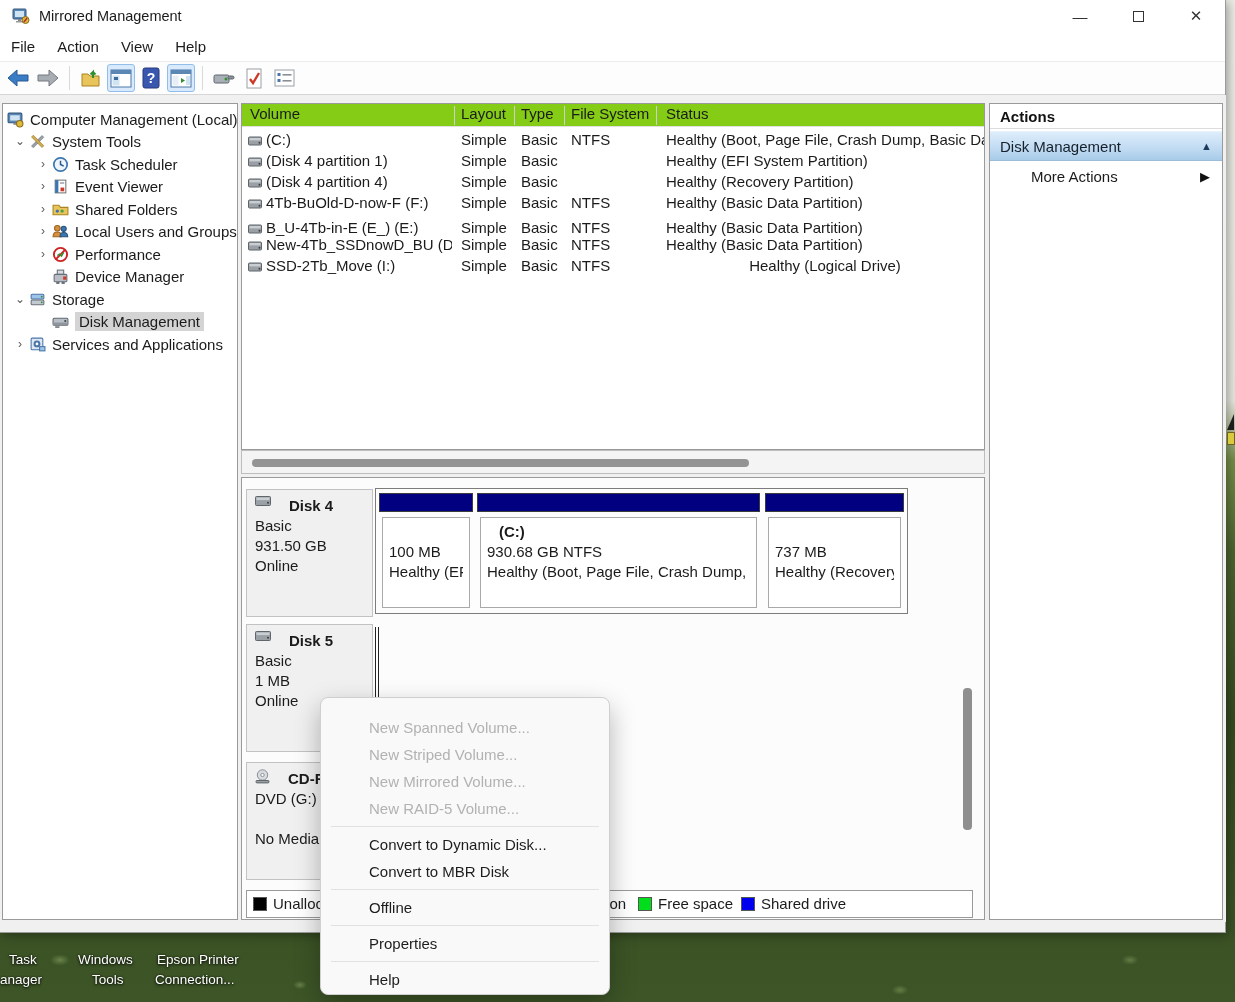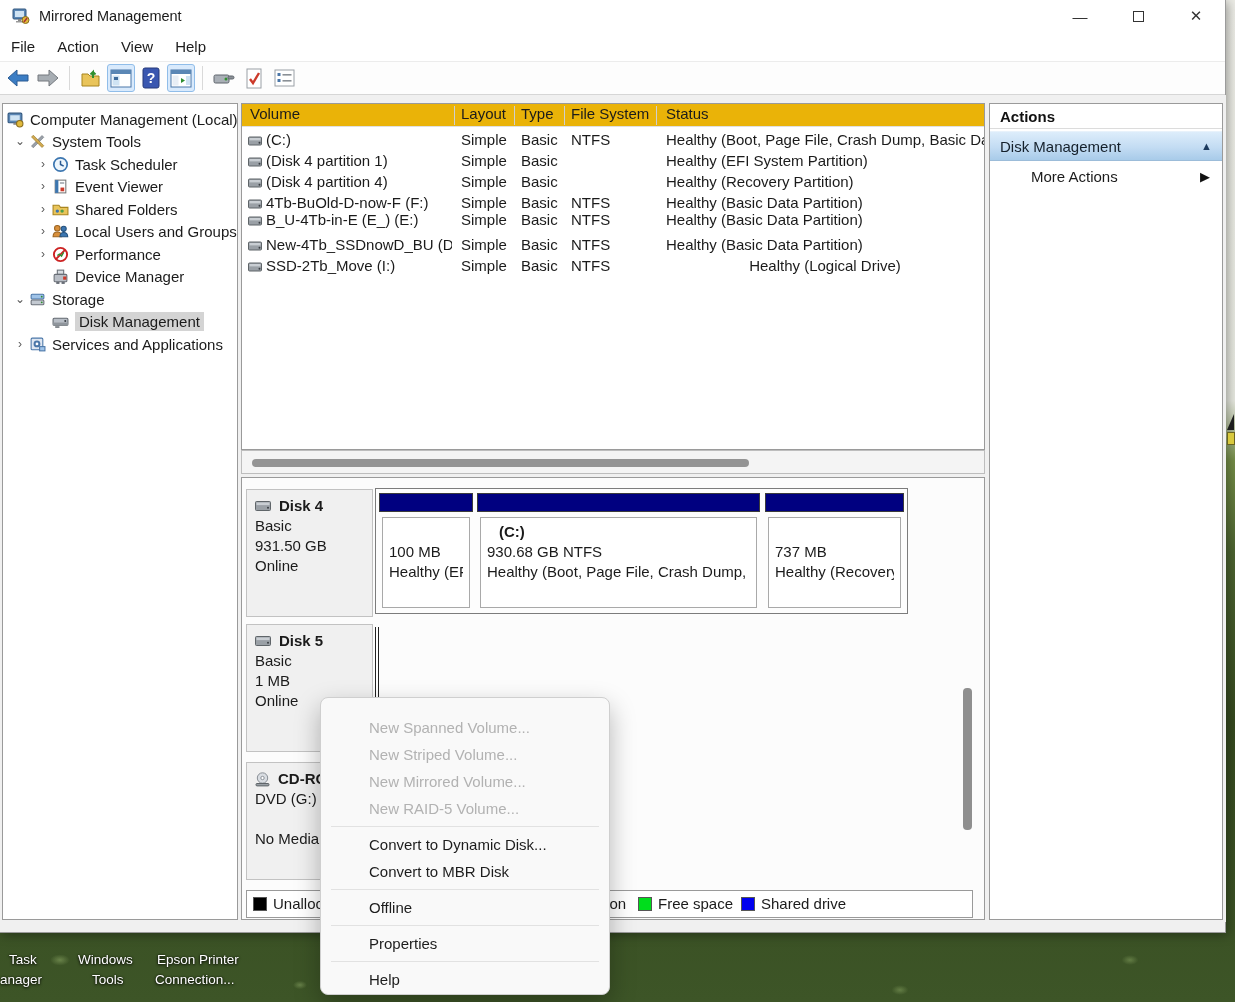--- a/index.html
+++ b/index.html
@@ -43,34 +43,34 @@
 
   
   .tree-pane { left:2px; top:8px; width:236px; height:817px; overflow:hidden; }
   .tree-row { position:absolute; height:22px; display:flex; align-items:center; font-size:15px; color:#1b1b1b; white-space:nowrap; }
   .chev { width:18px; font-size:12px; color:#5a5a5a; text-align:center; flex:none; }
   .t-icon { width:17px; height:17px; margin-right:6px; flex:none; }
   .tree-label.selected { background:#d4d4d4; padding:1px 4px; }
 
   
   .list-pane { left:241px; top:8px; width:744px; height:347px; overflow:hidden; }
-  .lp-header { position:absolute; left:0; top:0; width:100%; height:23px; background:#eab308; border-bottom:1px solid #e0e0e0; font-size:15px; color:#1b1b1b; }
+  .lp-header { position:absolute; left:0; top:0; width:100%; height:23px; background:#84cc16; border-bottom:1px solid #e0e0e0; font-size:15px; color:#1b1b1b; }
   .col-sep { position:absolute; top:2px; width:1px; height:19px; background:#cfcfcf; }
   .hdr-label { position:absolute; top:1px; }
   .v-row { position:absolute; height:21px; width:100%; font-size:15px; color:#1b1b1b; }
   .cell { position:absolute; top:0; white-space:nowrap; overflow:hidden; }
   .v-ic { position:absolute; left:6px; top:5px; }
 
   .hscroll { position:absolute; left:241px; top:355px; width:744px; height:24px; background:#f4f4f4; border:1px solid #bdbdbd; }
   .hthumb { position:absolute; left:10px; top:8px; width:497px; height:8px; background:#949494; border-radius:4px; }
 
   
   .gfx-pane { left:241px; top:382px; width:744px; height:443px; background:#fcfcfc; }
   .disk-label { position:absolute; left:4px; width:127px; background:#f0f0f0; border:1px solid #c2c2c2; padding:6px 8px; font-size:15px; color:#1b1b1b; line-height:20px; }
-  .disk-label .dname { font-weight:bold; display:flex; align-items:center; gap:8px; }
+  .disk-label .dname { font-weight:bold; display:flex; gap:18px; }
   .part-strip { position:absolute; border:1px solid #7c7c7c; background:#fdfdfd; }
   .part { position:absolute; top:2px; bottom:2px; }
   .part-bar { position:absolute; left:0; top:2px; right:0; height:19px; border:1px solid #3c3c3c; }
   .part-body { position:absolute; left:3px; right:3px; top:26px; bottom:3px; background:#ffffff; border:1px solid #a9a9a9; padding:4px 6px; font-size:15px; color:#1b1b1b; line-height:20px; overflow:hidden; }
   .part-body div { white-space:nowrap; overflow:hidden; }
   .pb-name { font-weight:bold; }
   .focus-sliver { position:absolute; width:4px; border-left:1.5px solid #222; border-right:1.5px solid #222; background:#fff; }
   .vthumb { position:absolute; width:9px; background:#8f8f8f; border-radius:4px; }
 
   .legend-bar { position:absolute; left:4px; width:727px; height:28px; background:#ffffff; border:1px solid #9a9a9a; font-size:15px; color:#1b1b1b; }
@@ -390,21 +390,21 @@
             <rect x="0.5" y="1" width="13" height="8" rx="1" fill="#9aa0a6" stroke="#5f6569"></rect>
             <rect x="1.5" y="2" width="11" height="2.4" fill="#c9ced3"></rect>
             <circle cx="11.5" cy="6.8" r="1" fill="#3a3f44"></circle>
           </svg>
         <span class="cell" style="left:24px; width:186px;">4Tb-BuOld-D-now-F (F:)</span>
         <span class="cell" style="left:219px;">Simple</span>
         <span class="cell" style="left:279px;">Basic</span>
         <span class="cell" style="left:329px;">NTFS</span>
         <span class="cell" style="left:424px; width:318px;">Healthy (Basic Data Partition)</span>
       </div>
-      <div class="v-row" style="top:107px;padding-left:29px;">
+      <div class="v-row" style="top:115px;padding-left:29px;">
         <svg class="v-ic" width="14" height="10" viewBox="0 0 14 10">
             <rect x="0.5" y="1" width="13" height="8" rx="1" fill="#9aa0a6" stroke="#5f6569"></rect>
             <rect x="1.5" y="2" width="11" height="2.4" fill="#c9ced3"></rect>
             <circle cx="11.5" cy="6.8" r="1" fill="#3a3f44"></circle>
           </svg>
         <span class="cell" style="left:24px; width:186px;">B_U-4Tb-in-E (E_) (E:)</span>
         <span class="cell" style="left:219px;">Simple</span>
         <span class="cell" style="left:279px;">Basic</span>
         <span class="cell" style="left:329px;">NTFS</span>
         <span class="cell" style="left:424px; width:318px;">Healthy (Basic Data Partition)</span>

